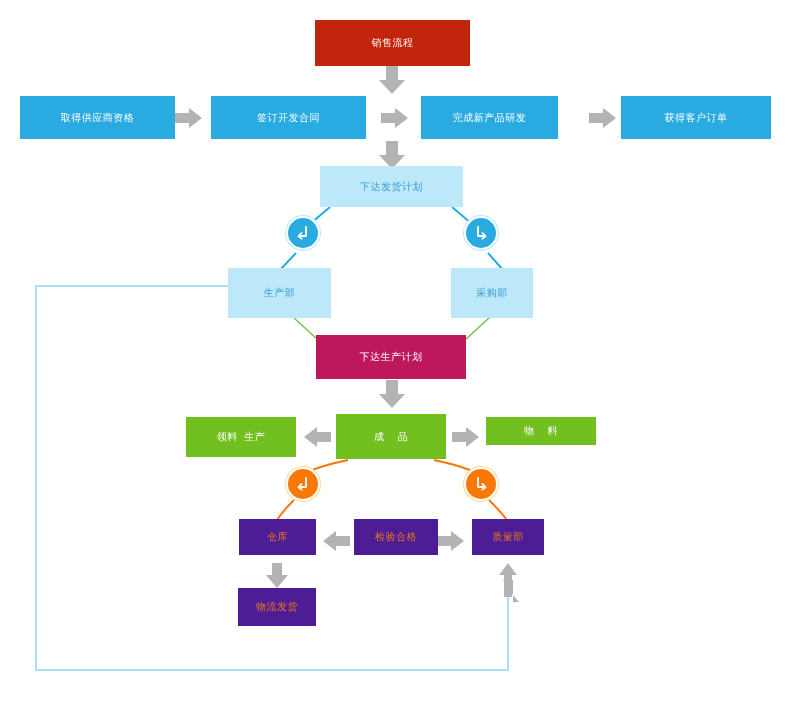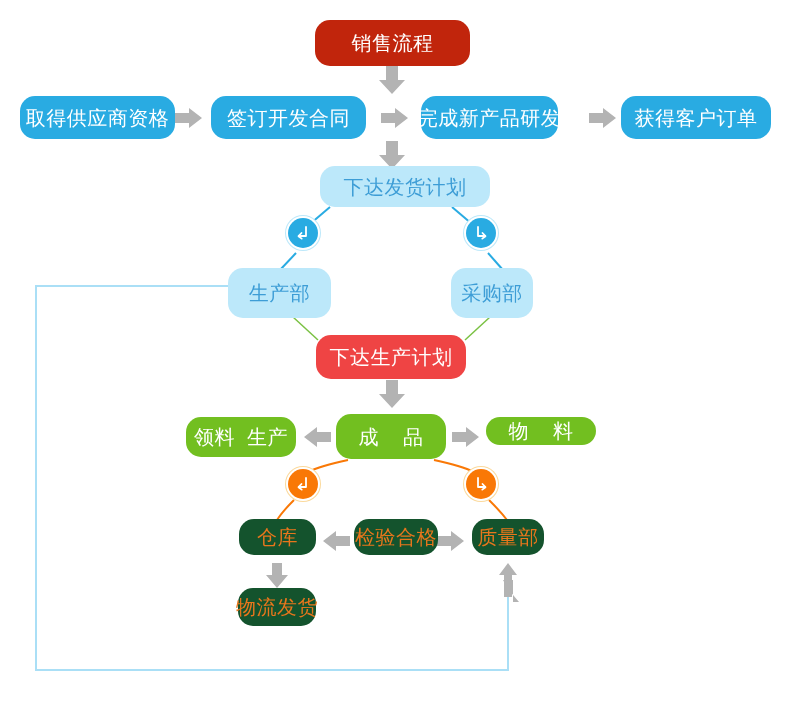--- a/index.html
+++ b/index.html
@@ -13,35 +13,35 @@
 
   .svg-layer {
     position: absolute; left: 0; top: 0;
     width: 790px; height: 725px;
     pointer-events: none;
   }
 
   .node {
     position: absolute;
     display: flex; align-items: center; justify-content: center;
-    border-radius: 15px;
-    font-size: 20px;
+    border-radius: 0;
+    font-size: 10px;
     letter-spacing: 0.5px;
     white-space: pre;
     text-align: center;
     line-height: 1.2;
   }
 
   
   .n-red      { background: #c1250c; color: #ffffff; }
   .n-blue     { background: #29abe2; color: #ffffff; }
   .n-ltblue   { background: #bce8fa; color: #3d9dd6; }
-  .n-orange   { background: #ef4444; color: #ffffff; }
+  .n-orange   { background: #be185d; color: #ffffff; }
   .n-green    { background: #72bf20; color: #ffffff; }
-  .n-ltorange { background: #14532d; color: #e8761c; }
+  .n-ltorange { background: #4c1d95; color: #e8761c; }
 
   .badge {
     position: absolute;
     width: 30px; height: 30px;
     border-radius: 50%;
     display: flex; align-items: center; justify-content: center;
   }
   .badge-blue   { background: #29abe2; box-shadow: 0 0 0 2px #ffffff, 0 0 0 3px #bce8fa; }
   .badge-orange { background: #f97806; box-shadow: 0 0 0 2px #ffffff, 0 0 0 3px #fbd99b; }
   .badge svg { display: block; }
@@ -131,21 +131,21 @@
   </div>
 
   <div class="node n-blue" style="left:421px; top:96px; width:137px; height:43px;">
     <span>完成新产品研发</span>
   </div>
 
   <div class="node n-blue" style="left:621px; top:96px; width:150px; height:43px;">
     <span>获得客户订单</span>
   </div>
 
-  <div class="node n-ltblue" style="left:320px; top:166px; width:170px; height:41px;">
+  <div class="node n-ltblue" style="left:320px; top:166px; width:143px; height:41px;">
     <span>下达发货计划</span>
   </div>
 
   <div class="node n-ltblue" style="left:228px; top:268px; width:103px; height:50px;font-family:Liberation Serif, serif;">
     <span>生产部</span>
   </div>
 
   <div class="node n-ltblue" style="left:451px; top:268px; width:82px; height:50px;">
     <span>采购部</span>
   </div>

